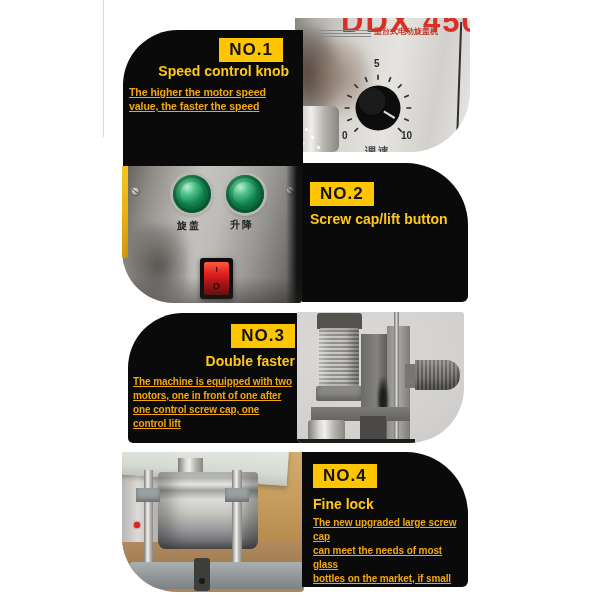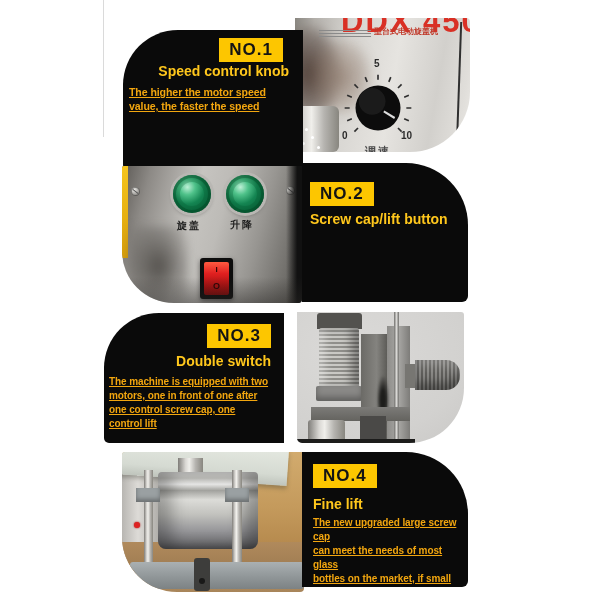--- a/index.html
+++ b/index.html
@@ -154,23 +154,23 @@
 
   <div class="abs" style="right:0;top:0;width:16px;height:137px;background:linear-gradient(90deg,rgba(10,10,10,0),#111 70%);"></div>
   <div class="abs" style="left:0;bottom:0;width:180px;height:26px;background:linear-gradient(180deg,rgba(40,38,36,0),rgba(40,38,36,.45));"></div>
 </div>
 
 <div class="panel" style="left:302px;top:163px;width:166px;height:139px;border-radius:0 62px 6px 0;">
   <div class="badge" style="left:8px;top:19px;">NO.2</div>
   <div class="ptitle" style="left:8px;top:48px;">Screw cap/lift button</div>
 </div>
 
-<div class="panel" style="left:104px;top:313px;width:180px;height:130px;border-radius:55px 0 0 5px;">
+<div class="panel" style="left:128px;top:313px;width:180px;height:130px;border-radius:55px 0 0 5px;">
   <div class="badge" style="right:13px;top:11px;">NO.3</div>
-  <div class="ptitle alignR" style="right:13px;top:40px;">Double switch</div>
+  <div class="ptitle alignR" style="right:13px;top:40px;">Double faster</div>
   <div class="pbody alignR" style="right:13px;top:62px;width:162px;">The machine is equipped with two
 motors, one in front of one after
 one control screw cap, one
 control lift</div>
 </div>
 
 <div class="photo" id="photo3">
   <div class="abs gray" style="left:20px;top:1px;width:45px;height:16px;background:#53524f;border-radius:3px 3px 0 0;"></div>
   <div class="abs finsH" style="left:22px;top:16px;width:40px;height:60px;border-radius:3px;
               box-shadow:inset -8px 0 10px rgba(0,0,0,.35),inset 6px 0 8px rgba(255,255,255,.35);"></div>
@@ -203,19 +203,19 @@
   <div class="abs metalV" style="left:110px;top:18px;width:10px;height:98px;"></div>
   <div class="abs" style="left:14px;top:36px;width:24px;height:14px;background:#9aa0a2;box-shadow:inset 0 -3px 4px rgba(0,0,0,.3);"></div>
   <div class="abs" style="left:103px;top:36px;width:24px;height:14px;background:#9aa0a2;box-shadow:inset 0 -3px 4px rgba(0,0,0,.3);"></div>
   <div class="abs" style="left:8px;top:110px;width:174px;height:27px;background:linear-gradient(180deg,#aab0b2,#8e9496 60%,#7c8284);border-radius:3px;"></div>
   <div class="abs" style="left:72px;top:106px;width:16px;height:33px;background:#3d3d3b;border-radius:3px;"></div>
   <div class="abs" style="left:77px;top:126px;width:6px;height:6px;border-radius:50%;background:#191918;"></div>
 </div>
 
 <div class="panel" style="left:302px;top:452px;width:166px;height:135px;border-radius:0 62px 6px 0;">
   <div class="badge" style="left:11px;top:12px;text-align:right;">NO.4</div>
-  <div class="ptitle" style="left:11px;top:44px;">Fine lift</div>
+  <div class="ptitle" style="left:11px;top:44px;">Fine lock</div>
   <div class="pbody" style="left:11px;top:64px;width:154px;">The new upgraded large screw cap
 can meet the needs of most glass
 bottles on the market, if small
 Twist the lid to contact customer
 service</div>
 </div>
 
 </body></html>

